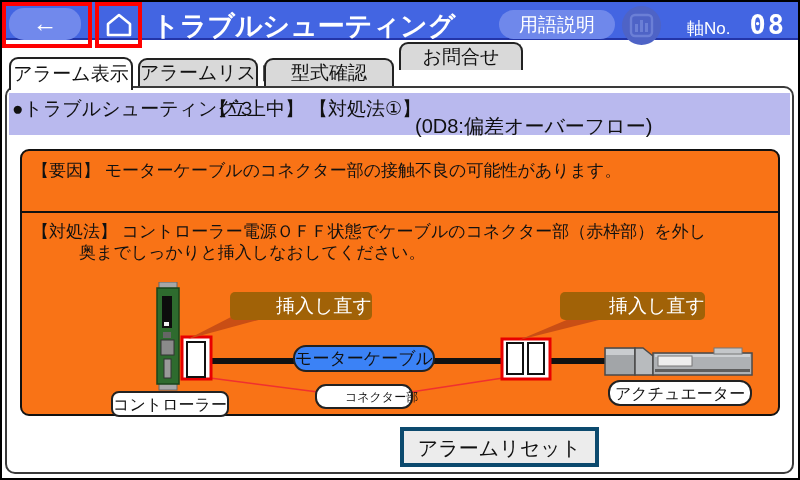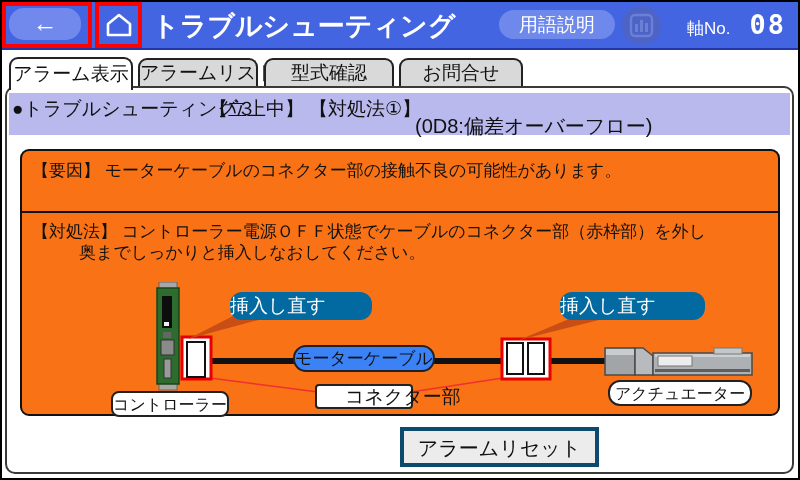--- a/index.html
+++ b/index.html
@@ -1,68 +1,68 @@
 <!DOCTYPE html>
 <html><head>
 <meta charset="utf-8">
 <style>
   html,body{margin:0;padding:0;background:#cfcfcf;}
   *{box-sizing:border-box;font-family:"Liberation Sans","DejaVu Sans",sans-serif;}
   .screen{position:relative;width:800px;height:480px;background:#fff;border:2px solid #000;overflow:hidden;}
 
   
-  .header{position:absolute;left:0;top:0;width:796px;height:48px;background:#4365E2;border-bottom:2px solid #2335A8;}
+  .header{position:absolute;left:0;top:0;width:796px;height:38px;background:#4365E2;border-bottom:2px solid #2335A8;}
   .annot{position:absolute;border:4px solid #FF0000;z-index:10;}
   .annot-back{left:0;top:0;width:90px;height:46px;}
   .annot-home{left:93px;top:0;width:47px;height:46px;}
   .back-btn{position:absolute;left:3px;top:2px;width:72px;height:32px;background:#7189EC;border-radius:15px;
             color:#fff;font-size:25px;line-height:31px;text-align:center;cursor:pointer;}
   .home-btn{position:absolute;left:6px;top:5px;width:28px;height:28px;cursor:pointer;}
   .hdr-title{position:absolute;left:150px;top:6px;color:#fff;font-size:27px;font-weight:600;white-space:nowrap;}
   .glossary-btn{position:absolute;left:497px;top:8px;width:116px;height:29px;background:#6F88EB;border-radius:15px;
             color:#fff;font-size:19px;line-height:29px;text-align:center;cursor:pointer;}
   .chart-btn{position:absolute;left:620px;top:4px;width:39px;height:39px;border-radius:50%;background:#4E63C6;cursor:pointer;}
   .axis{position:absolute;right:12px;top:7px;display:flex;align-items:baseline;gap:19px;color:#fff;}
   .axis-label{font-size:17px;}
   .axis-value{font-size:27px;font-weight:bold;font-family:"DejaVu Sans Mono",monospace;letter-spacing:2px;}
 
   
   .tab{position:absolute;border:2px solid #222;border-bottom:none;border-radius:9px 9px 0 0;
        text-align:center;font-size:19px;color:#111;cursor:pointer;white-space:nowrap;}
   .tab.active{left:7px;top:55px;width:124px;height:33px;background:#fff;line-height:30px;z-index:4;}
   .tab.i2{left:136px;top:56px;width:120px;height:28px;background:#D9D9D9;line-height:26px;z-index:3;}
   .tab.i3{left:262px;top:56px;width:130px;height:28px;background:#D9D9D9;line-height:26px;z-index:3;}
-  .tab.i4{left:397px;top:56px;width:124px;height:28px;background:#D9D9D9;line-height:26px;z-index:3;}
+  .tab.i4{left:397px;top:40px;width:124px;height:28px;background:#D9D9D9;line-height:26px;z-index:3;}
 
   
   .container{position:absolute;left:3px;top:84px;width:789px;height:388px;background:#fff;
              border:2px solid #3A3A3A;border-radius:10px;z-index:2;}
   .alarm-bar{position:absolute;left:7px;top:91px;width:781px;height:42px;background:#B9B9EE;z-index:3;}
   .alarm-bar span{position:absolute;white-space:nowrap;color:#101010;}
   .ab-title{left:3px;top:3px;font-size:19px;}
   .ab-state{left:200px;top:3px;font-size:19px;}
   .ab-step{left:300px;top:3px;font-size:19px;}
   .ab-code{left:406px;top:20px;font-size:20px;}
 
   .content-box{position:absolute;left:18px;top:147px;width:760px;height:267px;background:#f97316;
                border:2px solid #111;border-radius:9px;z-index:3;}
   .cause-text{position:absolute;left:10px;top:8px;font-size:17px;color:#111;white-space:nowrap;}
   .divider{position:absolute;left:0;right:0;top:60px;border-top:2px solid #111;}
   .remedy1{position:absolute;left:10px;top:69px;font-size:17px;color:#111;white-space:nowrap;}
   .remedy2{position:absolute;left:57px;top:90px;font-size:17px;color:#111;white-space:nowrap;}
 
   
   .diagram-svg{position:absolute;left:100px;top:280px;z-index:4;}
-  .callout{position:absolute;background:#0369a1;border-radius:12px;color:#fff;font-size:19px;
-           text-align:left;line-height:28px;z-index:5;white-space:nowrap;}
+  .callout{position:absolute;background:#a16207;border-radius:5px;color:#fff;font-size:19px;
+           text-align:right;line-height:28px;z-index:5;white-space:nowrap;}
   .callout.c1{left:228px;top:290px;width:142px;height:28px;}
   .callout.c2{left:558px;top:290px;width:145px;height:28px;}
   .dlabel{position:absolute;background:#fff;border:2px solid #222;text-align:center;color:#111;z-index:5;white-space:nowrap;}
   .lbl-cable{left:291px;top:343px;width:142px;height:27px;border-radius:13px;font-size:17px;line-height:24px;background:#3b82f6;}
-  .lbl-conn{left:313px;top:382px;width:98px;height:25px;border-radius:4px;font-size:19px;line-height:22px;padding-left:28px;}
+  .lbl-conn{left:313px;top:382px;width:98px;height:25px;border-radius:11px;font-size:12px;line-height:22px;padding-left:28px;}
   .lbl-ctrl{left:109px;top:389px;width:118px;height:26px;border-radius:8px;font-size:16px;line-height:23px;}
   .lbl-act{left:606px;top:378px;width:144px;height:26px;border-radius:12px;font-size:16px;line-height:23px;}
 
   
   .reset-btn{position:absolute;left:398px;top:425px;width:199px;height:40px;background:#ECECEC;
              border:4px solid #0c4a6e;font-size:20px;color:#111;text-align:center;line-height:34px;cursor:pointer;z-index:5;}
 </style>
 </head>
 <body>
 

